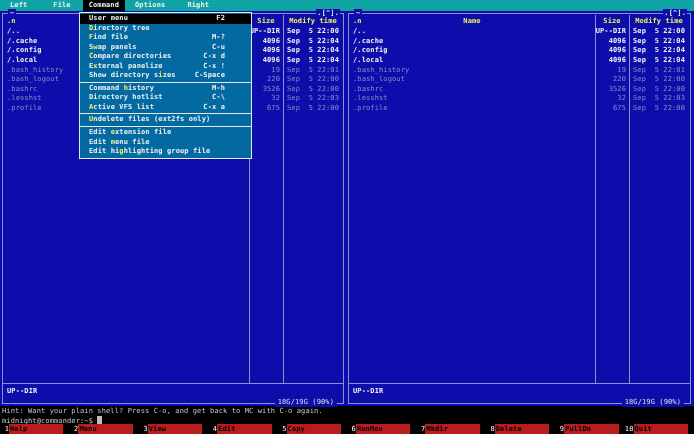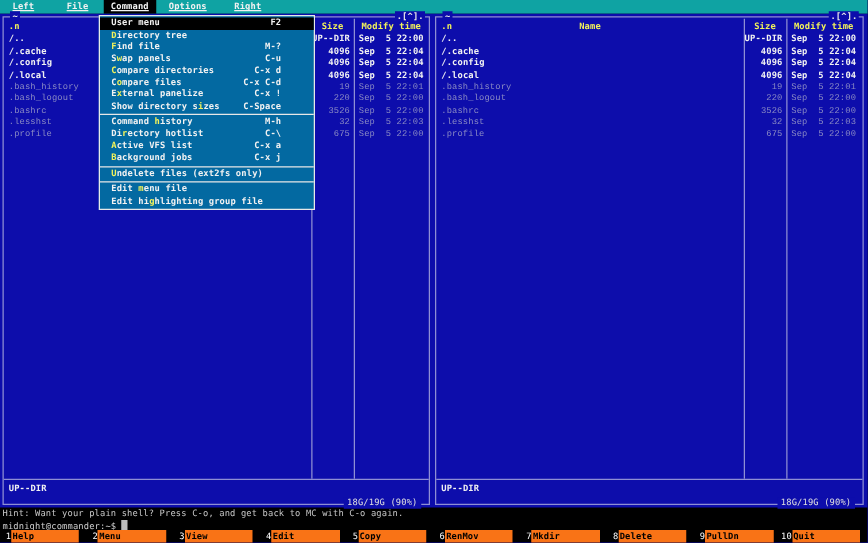--- a/index.html
+++ b/index.html
@@ -4,39 +4,39 @@
 <style>
   html,body{margin:0;padding:0;}
   body{
     width:694px;height:434px;position:relative;overflow:hidden;
     background:#000;
     font-family:"DejaVu Sans Mono",monospace;
     font-size:7px;letter-spacing:0.12px;
   }
   
   .menubar{position:absolute;left:0;top:0;width:694px;height:11px;background:#0fa3a3;display:flex;align-items:stretch;}
-  .menubar-item{color:#f2f2f2;font-weight:bold;line-height:11px;height:11px;padding:0 6px;cursor:default;text-decoration:underline;}
+  .menubar-item{color:#f2f2f2;font-weight:bold;line-height:11px;height:11px;padding:0 6px;cursor:default;}
   .menubar-item.selected{background:#000;color:#f2f2f2;}
   
   .desktop{position:absolute;left:0;top:11px;width:694px;height:395px;background:#0d0dab;}
   .panel{position:absolute;top:2px;height:391px;border:1px solid #8f8fd4;box-sizing:border-box;}
   .panel.left{left:2px;width:342px;}
   .panel.right{left:348px;width:343px;}
   .path-label{position:absolute;left:5px;top:-5px;background:#0d0dab;padding:0 2px;color:#e8e8e8;line-height:9px;font-weight:bold;}
   .up-btn{position:absolute;right:3px;top:-5px;background:#0d0dab;padding:0 1px;color:#e8e8e8;line-height:9px;font-weight:bold;}
   .sort-ind{position:absolute;left:4px;top:3px;color:#f2f25a;font-weight:bold;line-height:9px;}
   .col-head{position:absolute;top:3px;color:#f2f25a;font-weight:bold;text-align:center;line-height:9px;}
   .ch-name{left:0;width:246px;}
   .ch-size{left:246px;width:34px;}
   .ch-mtime{left:280px;width:60px;white-space:pre;}
   .divider{position:absolute;top:1px;height:368px;width:1px;background:#8f8fd4;}
   .div-size{left:246px;} .div-mtime{left:280px;}
   .file-row{position:absolute;left:0;right:0;height:9.6px;line-height:9.6px;}
   .file-row.dir{color:#f2f2f2;font-weight:bold;}
-  .file-row.hidden{color:#8b8bc4;font-family:Liberation Mono, monospace;}
+  .file-row.hidden{color:#8b8bc4;}
   .f-name{position:absolute;left:4px;}
   .f-size{position:absolute;left:246px;width:31px;text-align:right;}
   .f-mtime{position:absolute;left:284px;white-space:pre;}
   .mini-sep{position:absolute;left:0;right:0;top:369px;height:1px;background:#8f8fd4;}
   .mini-status{position:absolute;left:4px;top:373px;color:#f2f2f2;font-weight:bold;line-height:9px;}
   .free-space{position:absolute;right:6px;bottom:-4px;background:#0d0dab;padding:0 3px;color:#e0e0e0;line-height:9px;z-index:2;}
   
   .dropdown{position:absolute;left:79px;top:1px;width:171px;background:#0369a1;border:1px solid #e8e8e8;z-index:5;padding:1px 0;}
   .menu-row{position:relative;height:9.55px;line-height:9.55px;padding-left:9px;color:#f2f2f2;font-weight:bold;white-space:pre;cursor:default;}
   .menu-row .shortcut{position:absolute;right:26px;}
@@ -45,21 +45,21 @@
   .menu-row.selected .hot{color:#f2f2f2;}
   .menu-sep{height:3px;display:flex;align-items:center;}
   .menu-sep i{display:block;width:100%;height:1px;background:#e8e8e8;}
   
   .hint{position:absolute;left:2px;top:407px;color:#c8c8c8;line-height:9px;white-space:pre;}
   .prompt-line{position:absolute;left:2px;top:416px;color:#d0d0d0;line-height:9px;white-space:pre;}
   .cursor{display:inline-block;width:4.5px;height:8px;background:#bdbdbd;margin-left:4px;vertical-align:-1px;}
   .keybar{position:absolute;left:0;top:424px;width:694px;height:10px;display:flex;}
   .key-cell{width:69.4px;box-sizing:border-box;display:flex;height:10px;line-height:10px;cursor:default;}
   .key-num{color:#fff;text-align:right;min-width:9px;}
-  .key-label{background:#f97316;color:#000;font-weight:bold;flex:1;margin-right:6px;padding-left:1px;overflow:hidden;}
+  .key-label{background:#b91c1c;color:#000;font-weight:bold;flex:1;margin-right:6px;padding-left:1px;overflow:hidden;}
 </style>
 </head>
 <body>
 
 <div class="menubar" id="menubar">
     <div class="menubar-item" style="margin-left: 4px;">Left</div>
     <div class="menubar-item" style="margin-left: 14px;">File</div>
     <div class="menubar-item selected" style="margin-left: 6px;">Command</div>
     <div class="menubar-item" style="margin-left: 4px; text-align: right;">Options</div>
     <div class="menubar-item" style="margin-left: 10px;">Right</div>
@@ -181,37 +181,36 @@
       <div class="mini-sep"></div>
       <div class="mini-status">UP--DIR</div>
       <div class="free-space">18G/19G (90%)</div>
     </div>
   <div class="dropdown" id="dropdown">
       <div class="menu-row selected"><span>User </span><span class="hot">m</span><span>enu</span><span class="shortcut">F2</span></div>
       <div class="menu-row"><span></span><span class="hot">D</span><span>irectory tree</span></div>
       <div class="menu-row"><span></span><span class="hot">F</span><span>ind file</span><span class="shortcut">M-?</span></div>
       <div class="menu-row"><span>S</span><span class="hot">w</span><span>ap panels</span><span class="shortcut">C-u</span></div>
       <div class="menu-row"><span></span><span class="hot">C</span><span>ompare directories</span><span class="shortcut">C-x d</span></div>
-      <div class="menu-row"><span>C</span><span class="hot">o</span><span>mpare files</span><span class="shortcut">C-x C-d</span></div>
       <div class="menu-row"><span>E</span><span class="hot">x</span><span>ternal panelize</span><span class="shortcut">C-x !</span></div>
       <div class="menu-row"><span>Show directory s</span><span class="hot">i</span><span>zes</span><span class="shortcut">C-Space</span></div>
       <div class="menu-sep">
         <i></i>
       </div>
       <div class="menu-row"><span>Command </span><span class="hot">h</span><span>istory</span><span class="shortcut">M-h</span></div>
       <div class="menu-row"><span>Di</span><span class="hot">r</span><span>ectory hotlist</span><span class="shortcut">C-\</span></div>
       <div class="menu-row"><span></span><span class="hot">A</span><span>ctive VFS list</span><span class="shortcut">C-x a</span></div>
-      <div class="menu-row"><span></span><span class="hot">B</span><span>ackground jobs</span><span class="shortcut">C-x j</span></div>
       <div class="menu-sep">
         <i></i>
       </div>
       <div class="menu-row"><span></span><span class="hot">U</span><span>ndelete files (ext2fs only)</span></div>
       <div class="menu-sep">
         <i></i>
       </div>
+      <div class="menu-row"><span>Edit </span><span class="hot">e</span><span>xtension file</span></div>
       <div class="menu-row"><span>Edit </span><span class="hot">m</span><span>enu file</span></div>
       <div class="menu-row"><span>Edit hi</span><span class="hot">g</span><span>hlighting group file</span></div>
     </div>
 </div>
 
 <div class="hint">Hint: Want your plain shell? Press C-o, and get back to MC with C-o again.</div>
 
 <div class="prompt-line"><span>midnight@commander:~$</span><span class="cursor"></span></div>
 
 <div class="keybar" id="keybar">

